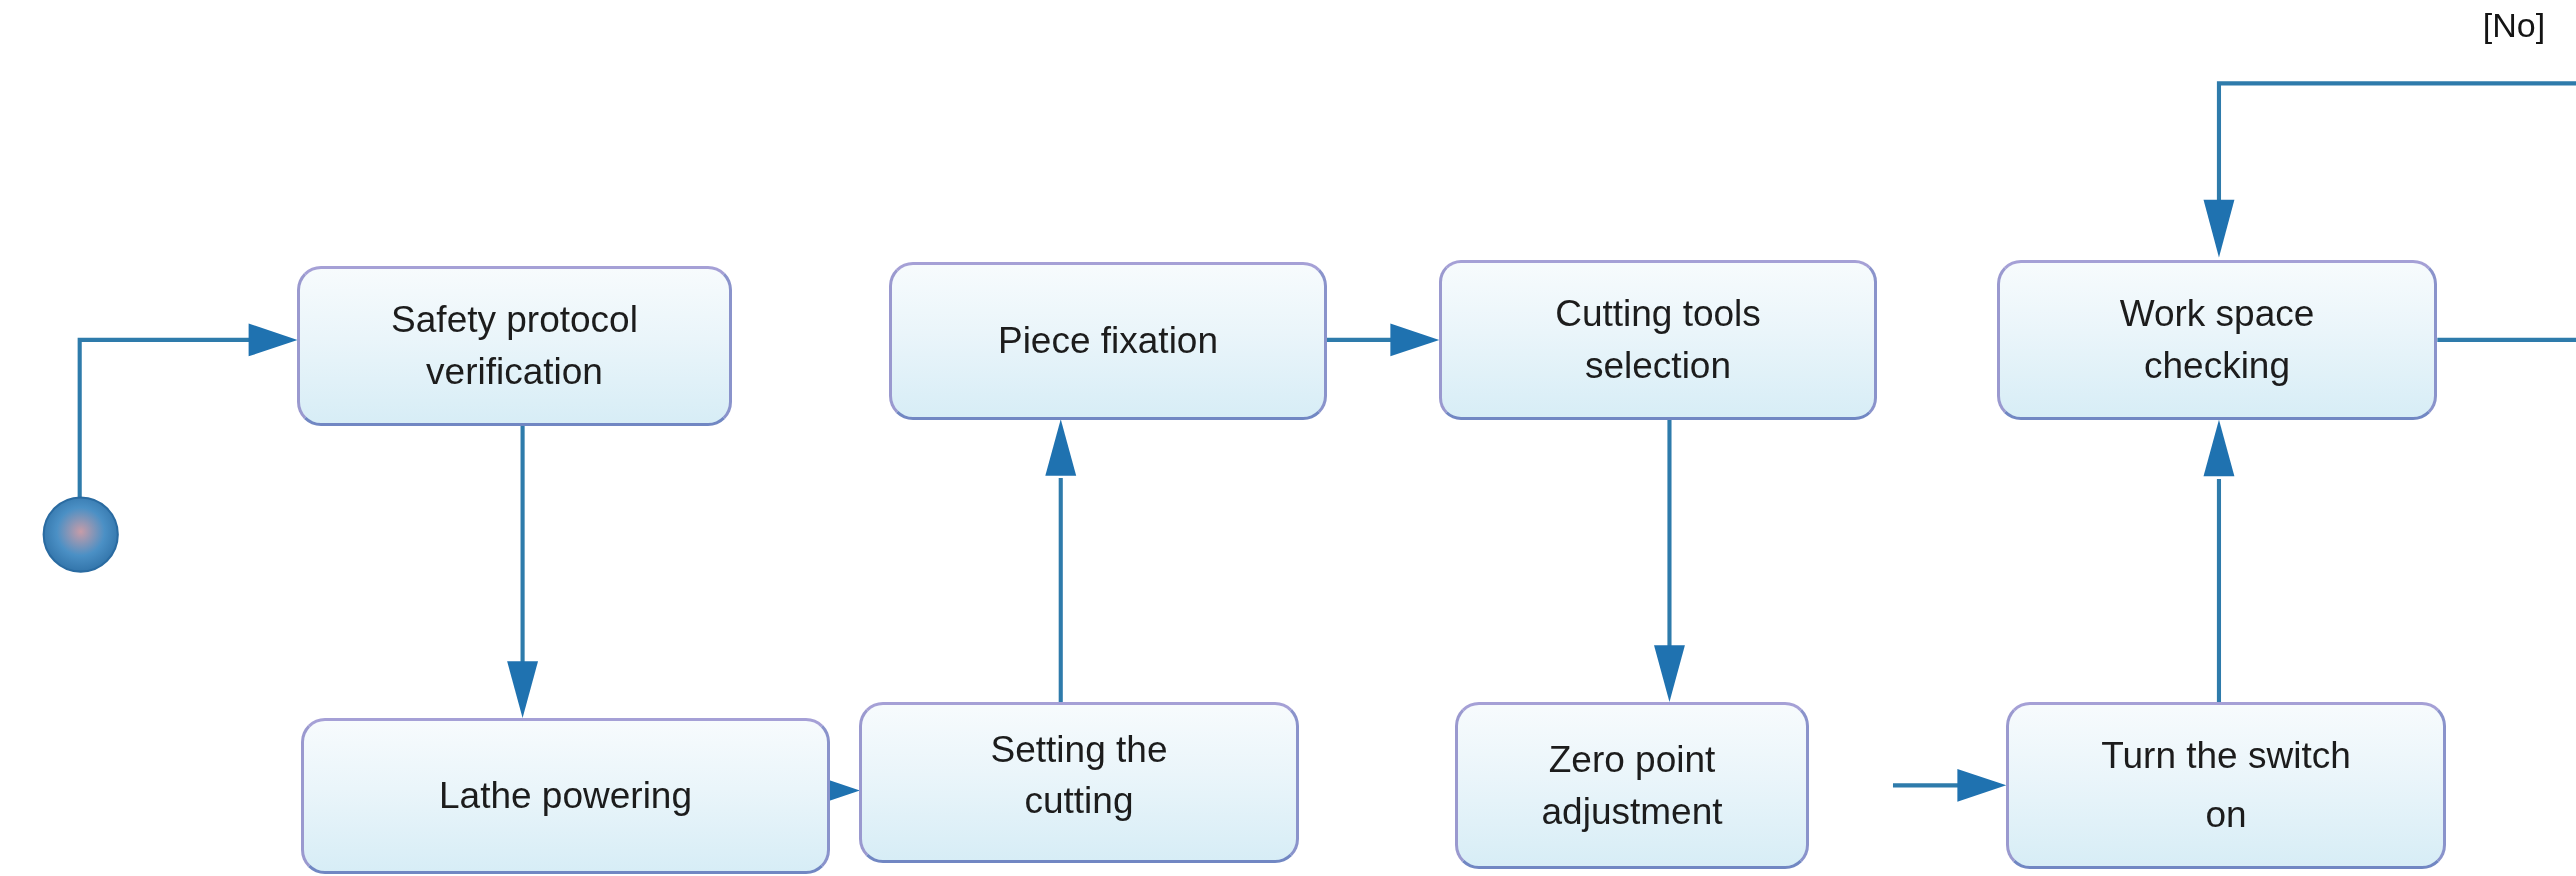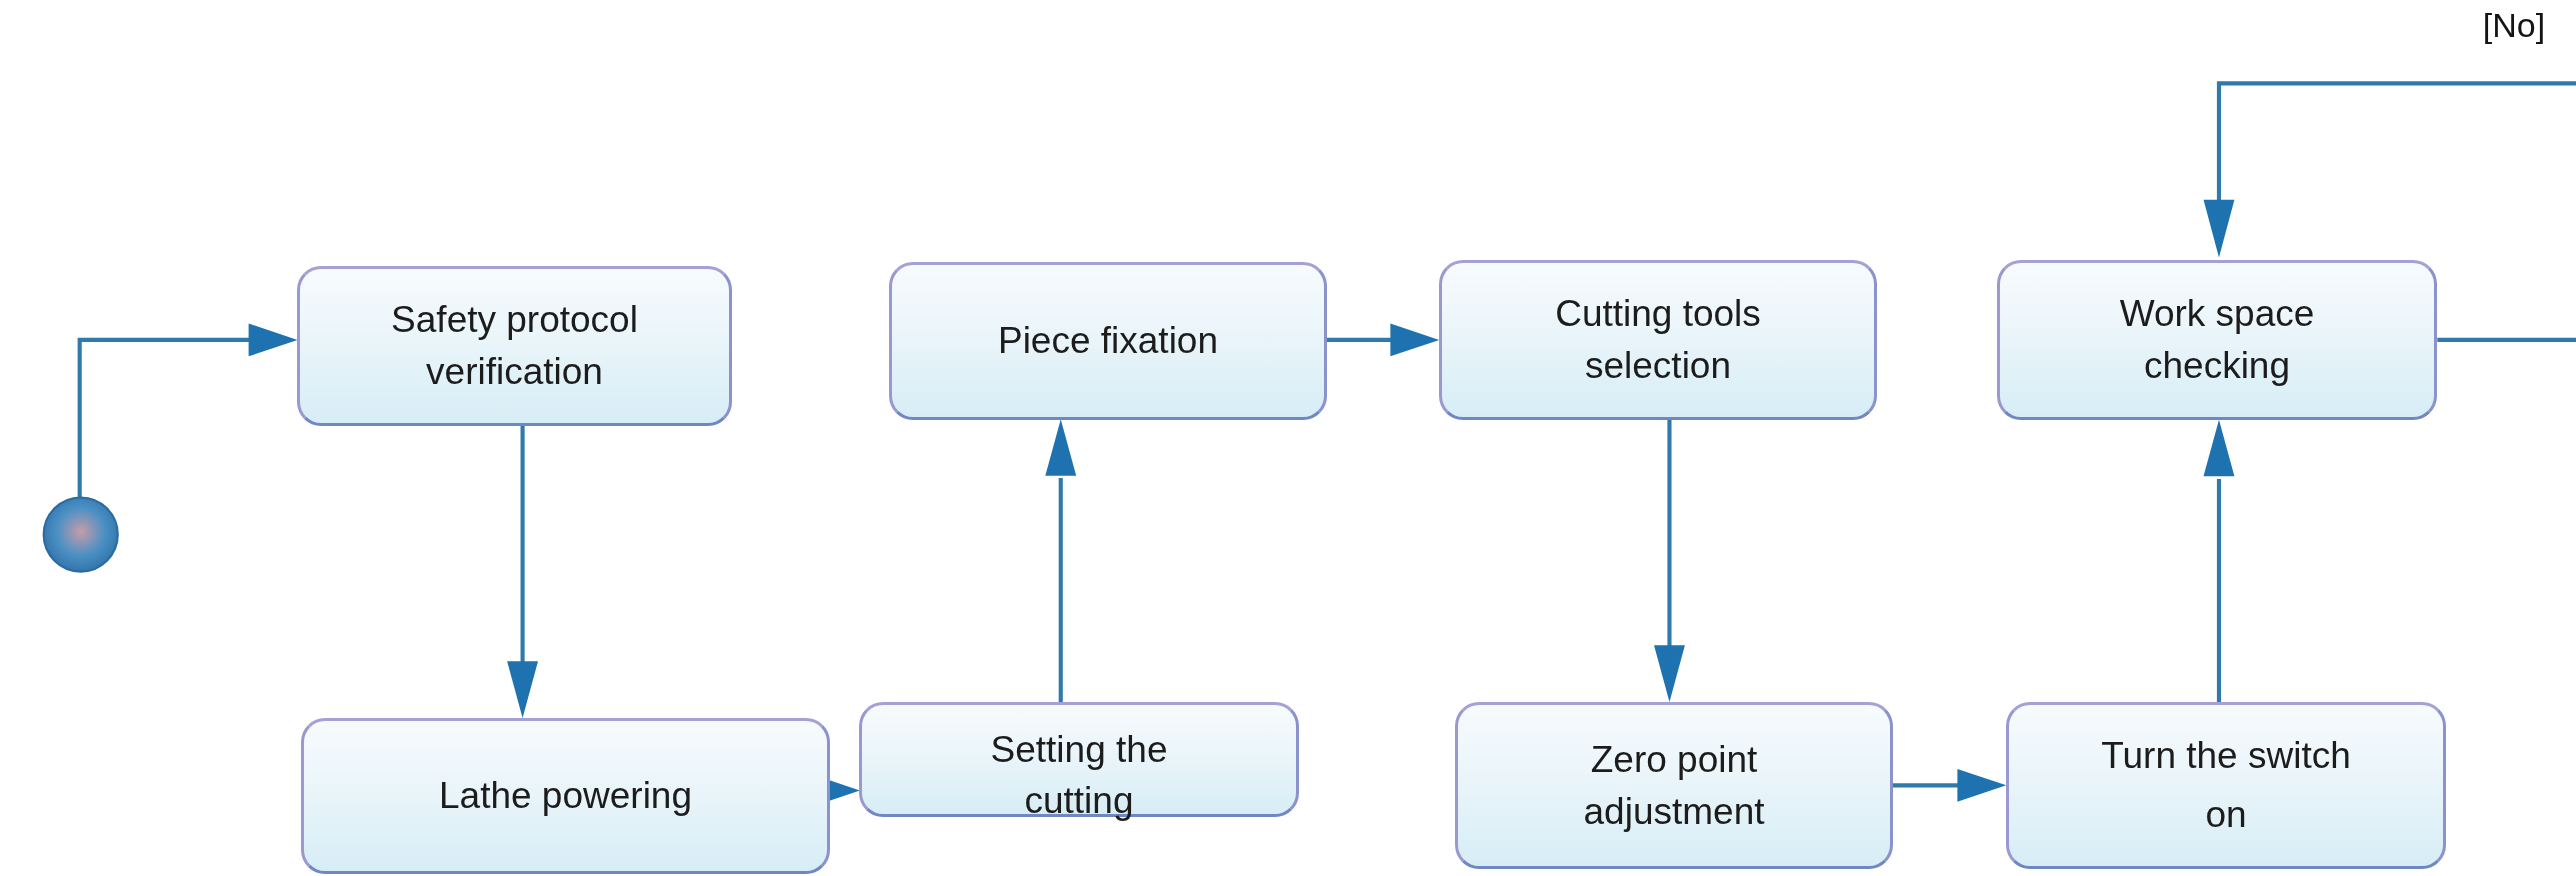--- a/index.html
+++ b/index.html
@@ -98,40 +98,40 @@
 
   <div class="node" style="left:297px; top:266px; width:435px; height:160px;border-radius:24px;">
     <span>Safety protocol</span>
     <span>verification</span>
   </div>
 
   <div class="node" style="left:841px; top:262px; width:438px; height:158px;margin-left:48px;">
     <span>Piece fixation</span>
   </div>
 
-  <div class="node" style="left:1439px; top:260px; width:438px; height:160px;">
+  <div class="node" style="left:1439px; top:260px; width:438px; height:160px;border-radius:22px;">
     <span>Cutting tools</span>
     <span>selection</span>
   </div>
 
   <div class="node" style="left:1997px; top:260px; width:440px; height:160px;text-align:center;">
     <span>Work space</span>
     <span>checking</span>
   </div>
 
   <div class="node" style="left:301px; top:718px; width:529px; height:156px;">
     <span>Lathe powering</span>
   </div>
 
-  <div class="node shift-up" style="left:859px; top:702px; width:440px; height:115px;">
+  <div class="node shift-up" style="left:859px; top:702px; width:440px; height:161px;">
     <span>Setting the</span>
     <span>cutting</span>
   </div>
 
-  <div class="node" style="left:1455px; top:702px; width:438px; height:167px;">
+  <div class="node" style="left:1455px; top:702px; width:354px; height:167px;">
     <span>Zero point</span>
     <span>adjustment</span>
   </div>
 
   <div class="node" style="left:2006px; top:702px; width:440px; height:167px;gap:7px;">
     <span>Turn the switch</span>
     <span>on</span>
   </div>
 
   <div class="guard" style="left:2442px; top:6.2px; width:144px;">[No]</div>

